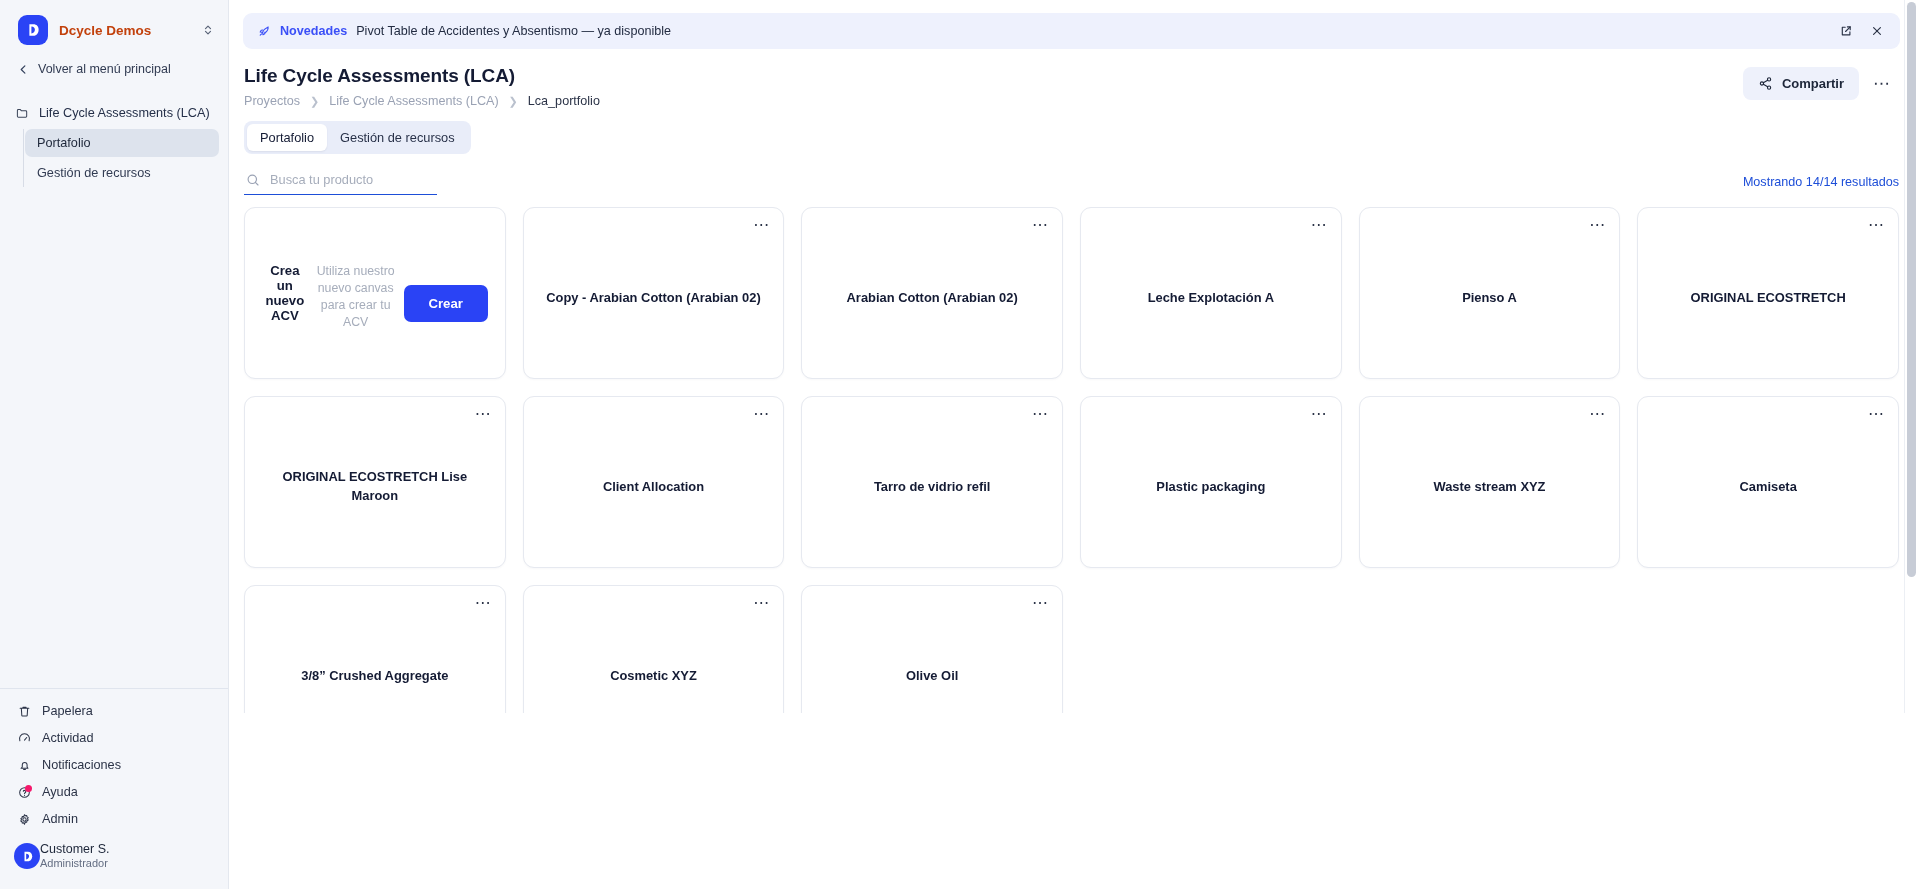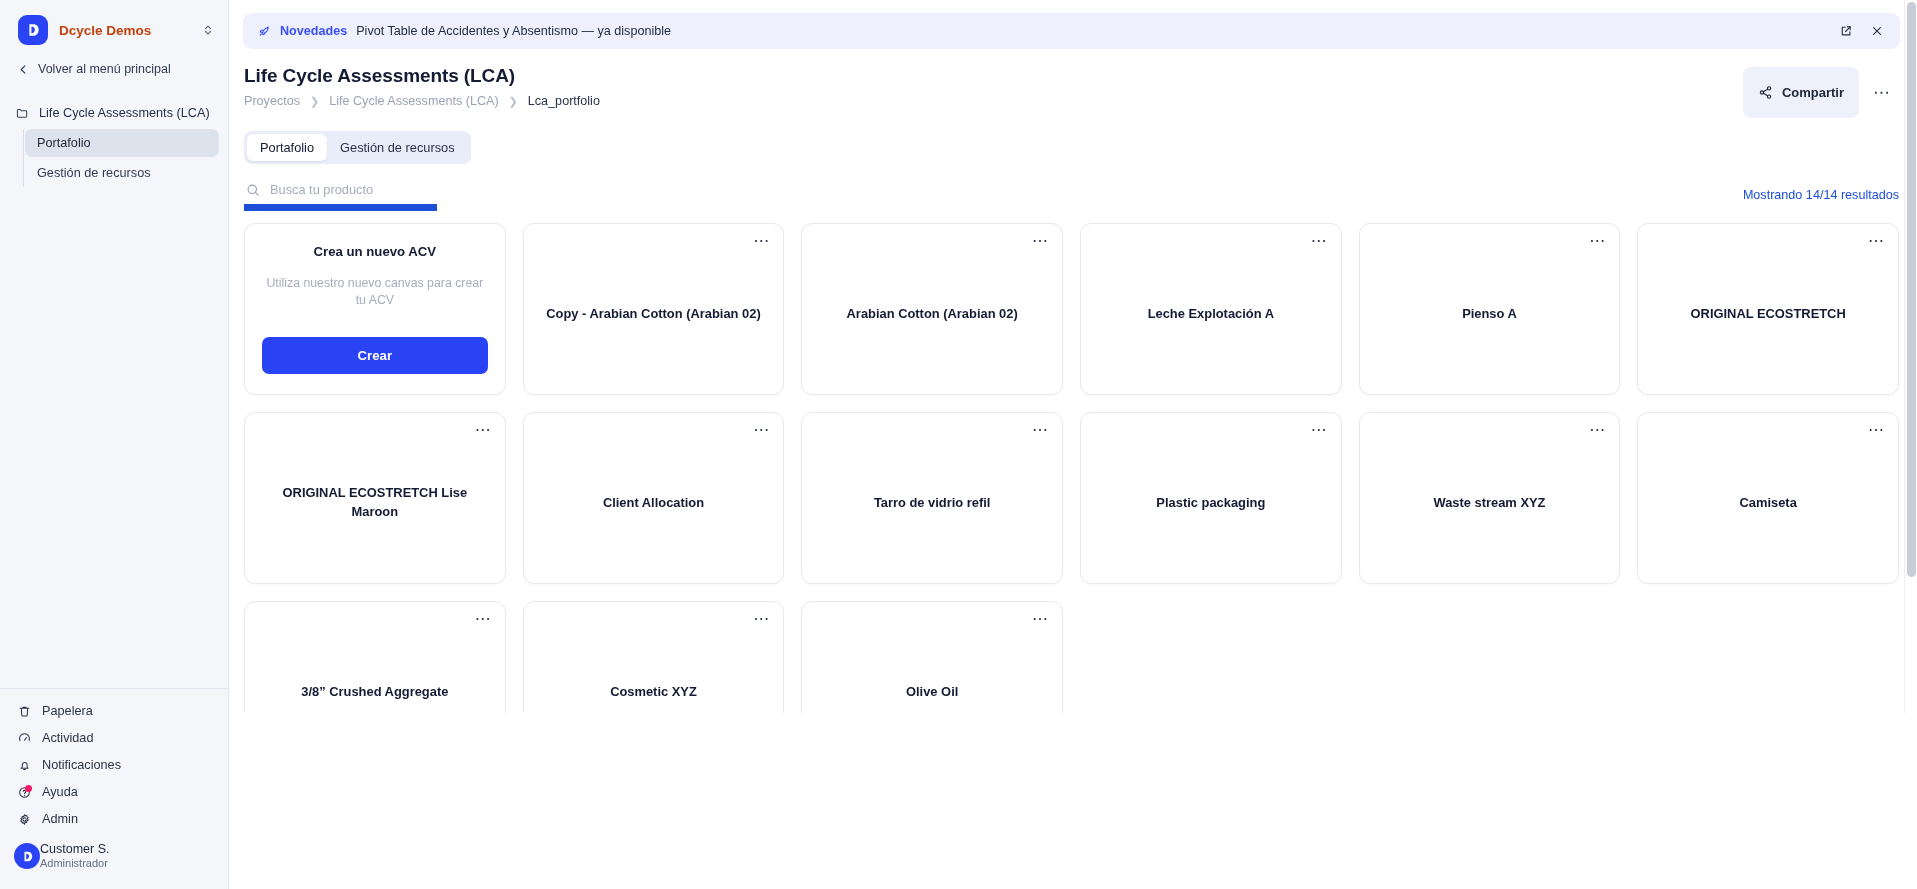--- a/index.html
+++ b/index.html
@@ -117,21 +117,21 @@
   .page-title { font-size:19px; font-weight:bold; color:#141b34; letter-spacing:-0.1px; }
   .breadcrumb { display:flex; align-items:center; gap:10px; margin-top:7px; font-size:12.6px; }
   .crumb { color:#9aa2b4; cursor:pointer; }
   .crumb.current { color:#2b3347; }
   .crumb-sep { color:#b9c0cd; font-size:11px; }
 
   .page-head-right { display:flex; align-items:center; gap:6px; padding-top:2px; }
   .share-btn {
     display:flex; align-items:center; gap:9px;
     background:#eef1fb; border:none; border-radius:8px;
-    padding:18px 15px; font-size:13px; color:#1d2639; font-weight:600;
+    padding:9px 15px; font-size:13px; color:#1d2639; font-weight:600;
     cursor:pointer; font-family:"Liberation Sans", sans-serif;
   }
   .share-btn .ico { display:flex; }
   .kebab-btn {
     background:none;border:none;cursor:pointer;color:#2b3347;
     font-size:17px; line-height:1; padding:7px 8px; letter-spacing:1px;
   }
 
   .tabs { display:inline-flex; background:#e9edf9; border-radius:8px; padding:3px; margin:13px 0 0 15px; }
   .tab {
@@ -139,21 +139,21 @@
     color:#283149; cursor:pointer; white-space:nowrap;
   }
   .tab.active { background:#ffffff; color:#141b34; box-shadow:0 1px 2px rgba(20,27,52,.07); }
 
   .toolbar {
     display:flex; align-items:center;
     padding: 15px 18px 0 15px;
   }
   .search-wrap {
     display:flex; align-items:center; gap:10px;
-    border-bottom:7px solid #1d4ed8; padding:3px 2px 7px 2px;
+    border-bottom:1px solid #1d4ed8; padding:3px 2px 7px 2px;
     width: 193px;
   }
   .search-wrap .ico { color:#9aa2b4; display:flex; }
   .search-input {
     border:none; outline:none; background:transparent;
     font-size:12.8px; color:#2b3347; width:100%;
     font-family:"Liberation Sans", sans-serif;
   }
   .search-input::placeholder { color:#a6adbb; }
   .results-count { margin-left:auto; font-size:12.6px; color:#1d4ed8; }
@@ -179,21 +179,21 @@
   .card-kebab {
     position:absolute; top:4px; right:6px;
     background:none; border:none; cursor:pointer;
     color:#2b3347; font-size:16px; line-height:1; padding:5px 7px;
     letter-spacing:1px;
   }
   .card-title {
     font-size:12.9px; font-weight:bold; color:#141b34;
     text-align:center; line-height:1.45;
   }
-  .card.create { flex-direction:column; justify-content:center; padding:16px 17px;gap:8px; }
+  .card.create { flex-direction:row; justify-content:center; padding:16px 17px; }
   .create-title { font-size:13.2px; font-weight:bold; color:#141b34; text-align:center; }
   .create-sub { font-size:12.3px; color:#a6adbb; text-align:center; margin-top:8px; line-height:1.4; }
   .create-btn {
     margin-top:20px; width:100%;
     background:#2a43f5; color:#fff; border:none; border-radius:7px;
     padding:11px 0; font-size:13.2px; font-weight:bold; cursor:pointer;
     font-family:"Liberation Sans", sans-serif;
   }
 
   

